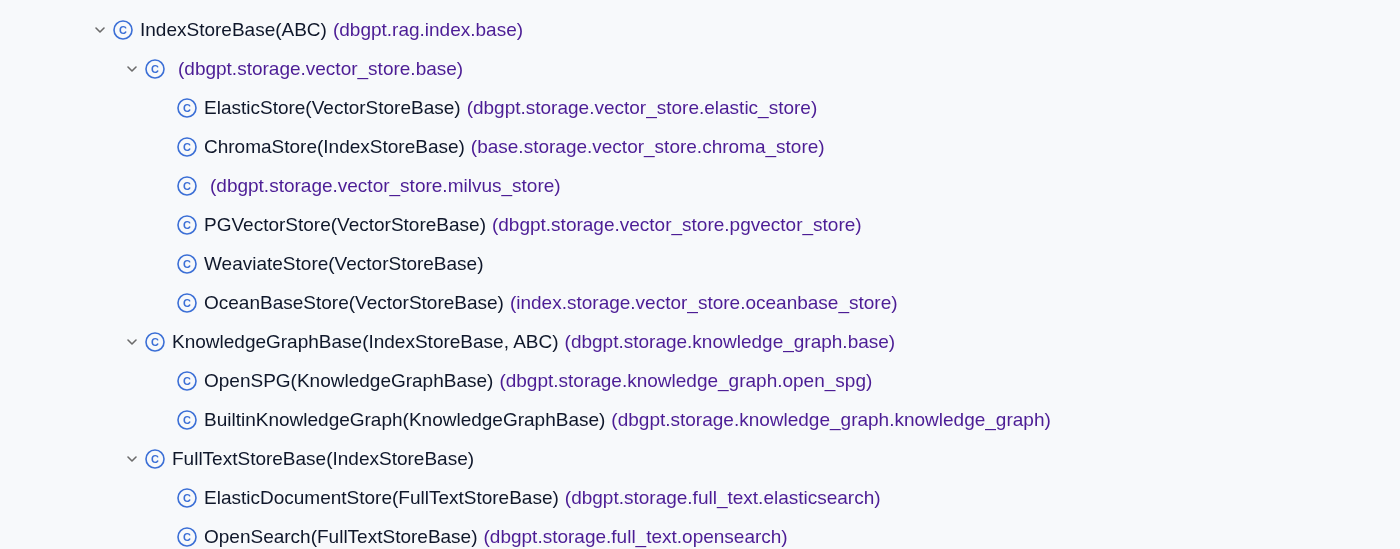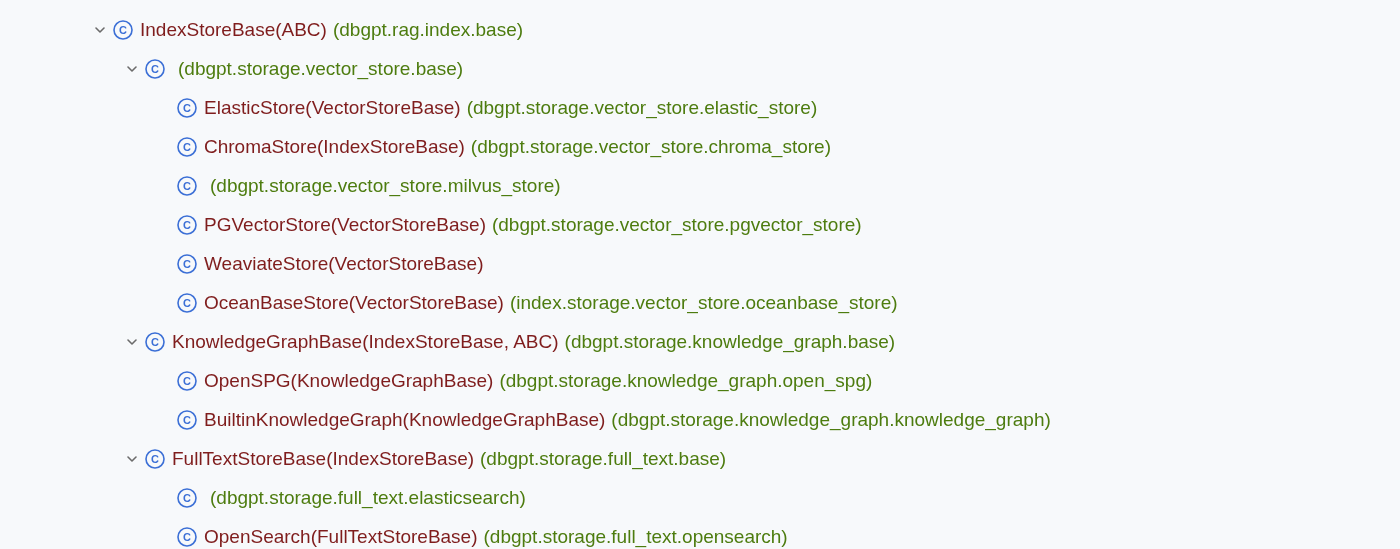--- a/index.html
+++ b/index.html
@@ -28,22 +28,22 @@
     .chevron.hidden { visibility: hidden; }
     .class-icon {
       width: 22px;
       height: 22px;
       display: inline-flex;
       align-items: center;
       justify-content: center;
       margin: 0 6px 0 2px;
       flex-shrink: 0;
     }
-    .class-sig { color: #7f1d1d; font-weight: 500; }
-    .module-path { color: #4d7c0f; font-weight: 400; margin-left: 6px; }
+    .class-sig { color: #0f172a; font-weight: 500; }
+    .module-path { color: #4c1d95; font-weight: 400; margin-left: 6px; }
     .d0 { padding-left: 0px; }
     .d1 { padding-left: 32px; }
     .d2 { padding-left: 64px; }
   </style>
 </head>
 <body>
 
 <div class="tree" id="tree-root">
     <div class="row d0">
       <span class="chevron">
@@ -95,21 +95,21 @@
           <path d="M2 4 L6 8 L10 4" fill="none" stroke="#6b6b6b" stroke-width="1.6" stroke-linecap="round" stroke-linejoin="round"></path>
         </svg>
       </span>
       <span class="class-icon">
         <svg width="20" height="20" viewBox="0 0 20 20">
           <circle cx="10" cy="10" r="9" fill="none" stroke="#3b6fd6" stroke-width="1.6"></circle>
           <text x="10" y="14" text-anchor="middle" font-size="11" font-weight="600" fill="#3b6fd6" font-family="Arial">C</text>
         </svg>
       </span>
       <span class="class-sig">ChromaStore(IndexStoreBase)</span>
-      <span class="module-path">(dbgpt.storage.vector_store.chroma_store)</span>
+      <span class="module-path">(base.storage.vector_store.chroma_store)</span>
     </div>
     <div class="row d2">
       <span class="chevron hidden">
         <svg width="12" height="12" viewBox="0 0 12 12">
           <path d="M2 4 L6 8 L10 4" fill="none" stroke="#6b6b6b" stroke-width="1.6" stroke-linecap="round" stroke-linejoin="round"></path>
         </svg>
       </span>
       <span class="class-icon">
         <svg width="20" height="20" viewBox="0 0 20 20">
           <circle cx="10" cy="10" r="9" fill="none" stroke="#3b6fd6" stroke-width="1.6"></circle>
@@ -213,34 +213,34 @@
           <path d="M2 4 L6 8 L10 4" fill="none" stroke="#6b6b6b" stroke-width="1.6" stroke-linecap="round" stroke-linejoin="round"></path>
         </svg>
       </span>
       <span class="class-icon">
         <svg width="20" height="20" viewBox="0 0 20 20">
           <circle cx="10" cy="10" r="9" fill="none" stroke="#3b6fd6" stroke-width="1.6"></circle>
           <text x="10" y="14" text-anchor="middle" font-size="11" font-weight="600" fill="#3b6fd6" font-family="Arial">C</text>
         </svg>
       </span>
       <span class="class-sig">FullTextStoreBase(IndexStoreBase)</span>
-      <span class="module-path">(dbgpt.storage.full_text.base)</span>
-    </div>
-    <div class="row d2">
-      <span class="chevron hidden">
-        <svg width="12" height="12" viewBox="0 0 12 12">
-          <path d="M2 4 L6 8 L10 4" fill="none" stroke="#6b6b6b" stroke-width="1.6" stroke-linecap="round" stroke-linejoin="round"></path>
-        </svg>
-      </span>
-      <span class="class-icon">
-        <svg width="20" height="20" viewBox="0 0 20 20">
-          <circle cx="10" cy="10" r="9" fill="none" stroke="#3b6fd6" stroke-width="1.6"></circle>
-          <text x="10" y="14" text-anchor="middle" font-size="11" font-weight="600" fill="#3b6fd6" font-family="Arial">C</text>
-        </svg>
-      </span>
+    </div>
+    <div class="row d2">
+      <span class="chevron hidden">
+        <svg width="12" height="12" viewBox="0 0 12 12">
+          <path d="M2 4 L6 8 L10 4" fill="none" stroke="#6b6b6b" stroke-width="1.6" stroke-linecap="round" stroke-linejoin="round"></path>
+        </svg>
+      </span>
+      <span class="class-icon">
+        <svg width="20" height="20" viewBox="0 0 20 20">
+          <circle cx="10" cy="10" r="9" fill="none" stroke="#3b6fd6" stroke-width="1.6"></circle>
+          <text x="10" y="14" text-anchor="middle" font-size="11" font-weight="600" fill="#3b6fd6" font-family="Arial">C</text>
+        </svg>
+      </span>
+      <span class="class-sig">ElasticDocumentStore(FullTextStoreBase)</span>
       <span class="module-path">(dbgpt.storage.full_text.elasticsearch)</span>
     </div>
     <div class="row d2">
       <span class="chevron hidden">
         <svg width="12" height="12" viewBox="0 0 12 12">
           <path d="M2 4 L6 8 L10 4" fill="none" stroke="#6b6b6b" stroke-width="1.6" stroke-linecap="round" stroke-linejoin="round"></path>
         </svg>
       </span>
       <span class="class-icon">
         <svg width="20" height="20" viewBox="0 0 20 20">

